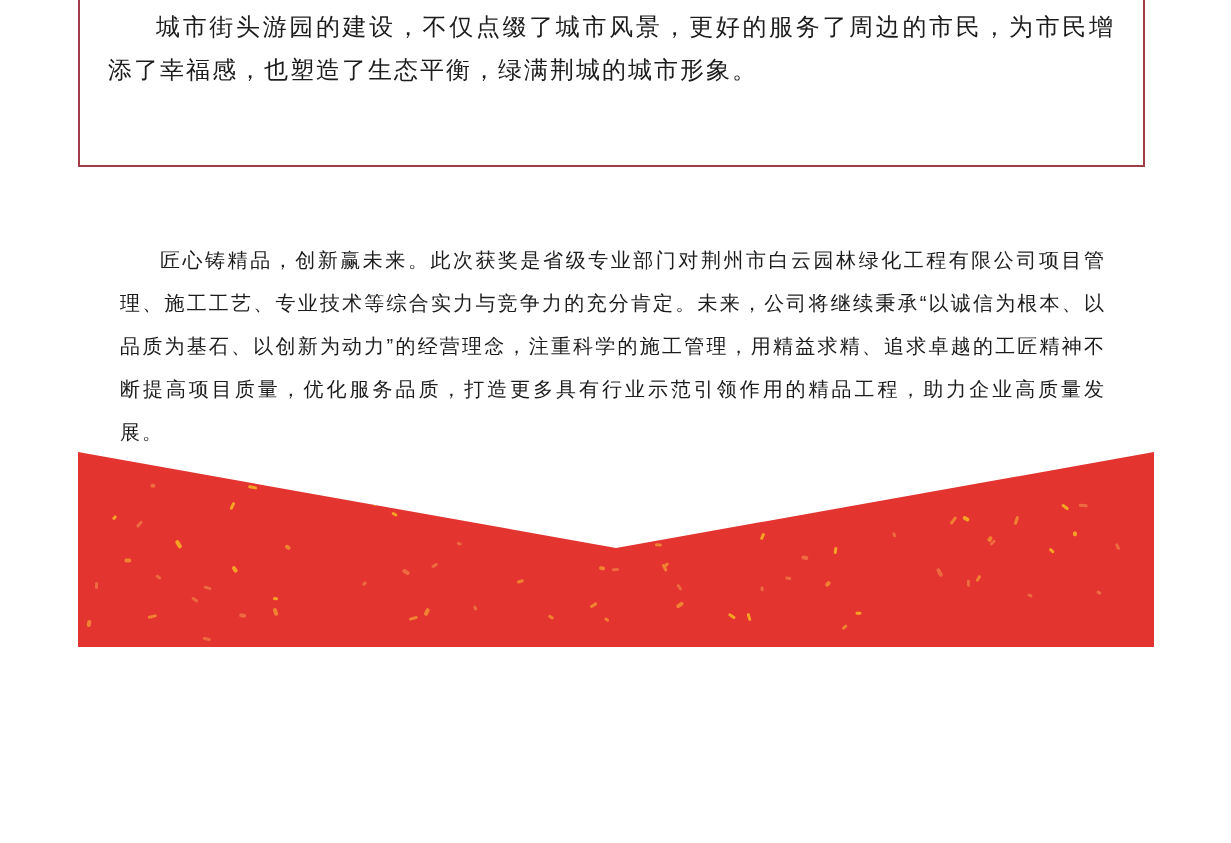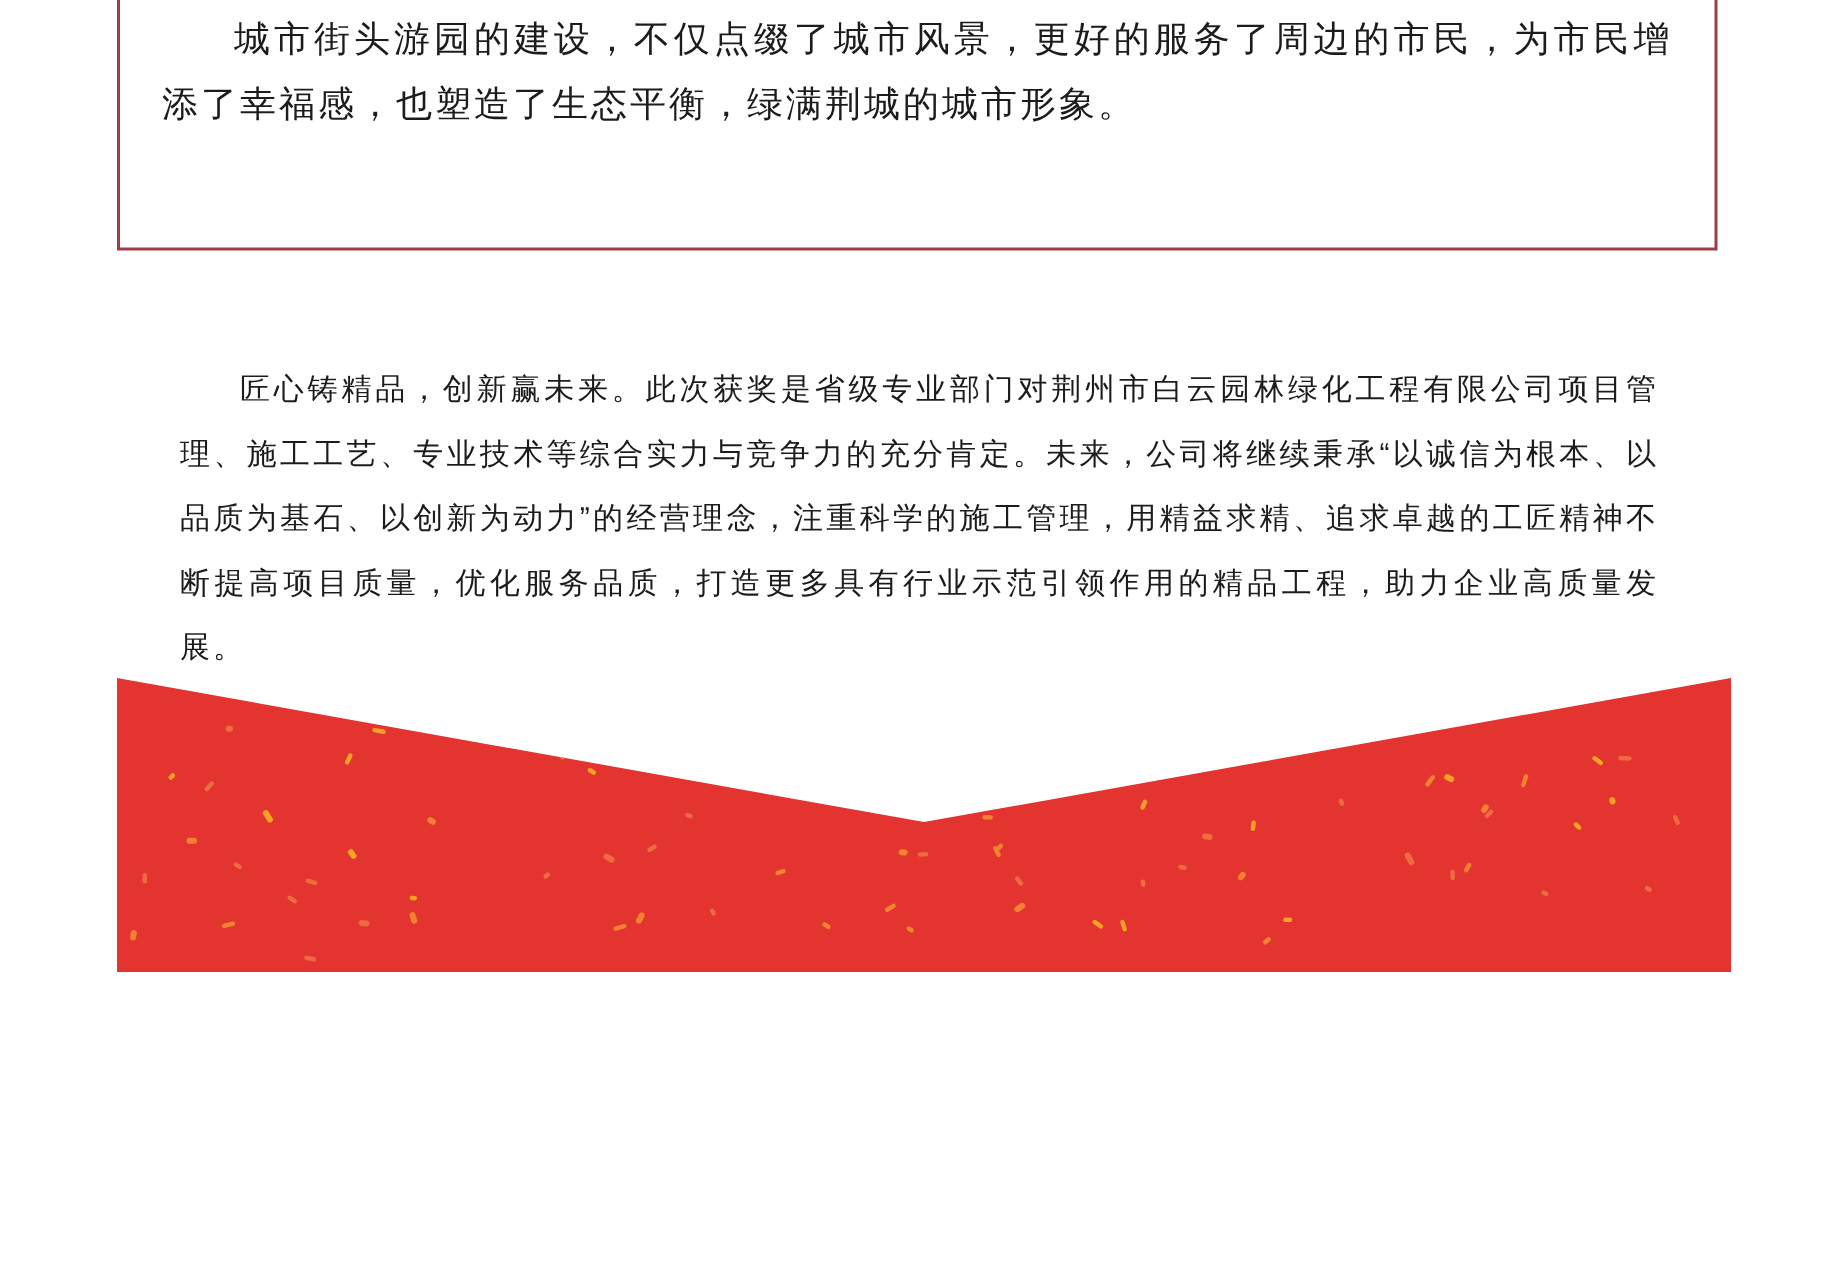--- a/index.html
+++ b/index.html
@@ -3,21 +3,21 @@
 <meta charset="utf-8">
 <style>
   html, body {
     margin: 0;
     padding: 0;
     background: #ffffff;
   }
   .page {
     position: relative;
     width: 1231px;
-    height: 843px;
+    height: 647px;
     background: #ffffff;
     overflow: hidden;
     font-family: "Liberation Sans", "DejaVu Sans", sans-serif;
     color: var(--text-color, #1c1c1c);
   }
   .quote-box {
     position: absolute;
     left: 78px;
     top: -61px;
     width: 1067px;

